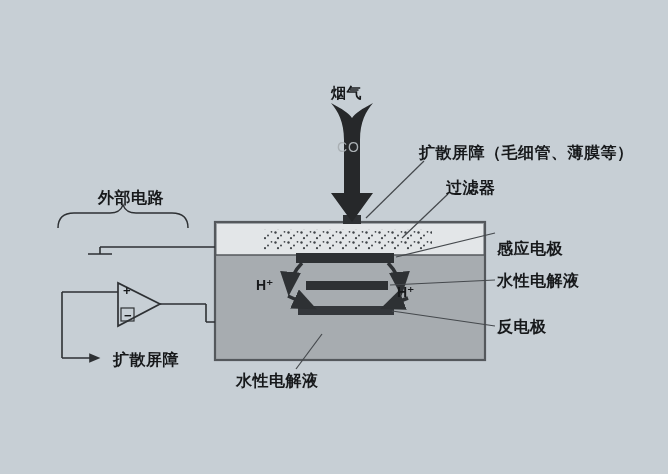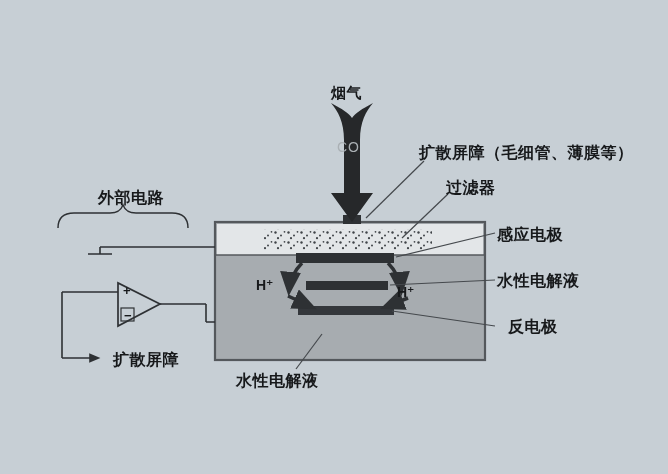--- a/index.html
+++ b/index.html
@@ -87,25 +87,25 @@
   </svg>
 
   <div class="lbl big" style="left:331px;top:84px;">烟气</div>
 
   <div class="lbl co" style="left:337px;top:139px;">CO</div>
 
   <div class="lbl" style="left:419px;top:143px;">扩散屏障（毛细管、薄膜等）</div>
 
   <div class="lbl" style="left:446px;top:178px;">过滤器</div>
 
-  <div class="lbl" style="left:497px;top:225px;">感应电极</div>
+  <div class="lbl" style="left:497px;top:239px;">感应电极</div>
 
   <div class="lbl" style="left:497px;top:271px;">水性电解液</div>
 
-  <div class="lbl" style="left:508px;top:317px;">反电极</div>
+  <div class="lbl" style="left:497px;top:317px;">反电极</div>
 
   <div class="lbl" style="left:90px;top:188px;margin-left:8px;">外部电路</div>
 
   <div class="lbl" style="left:113px;top:350px;">扩散屏障</div>
 
   <div class="lbl" style="left:236px;top:371px;">水性电解液</div>
 
   <div class="lbl hplus" style="left:256px;top:277px;">H⁺</div>
 
   <div class="lbl hplus" style="left:397px;top:284px;">H⁺</div>

